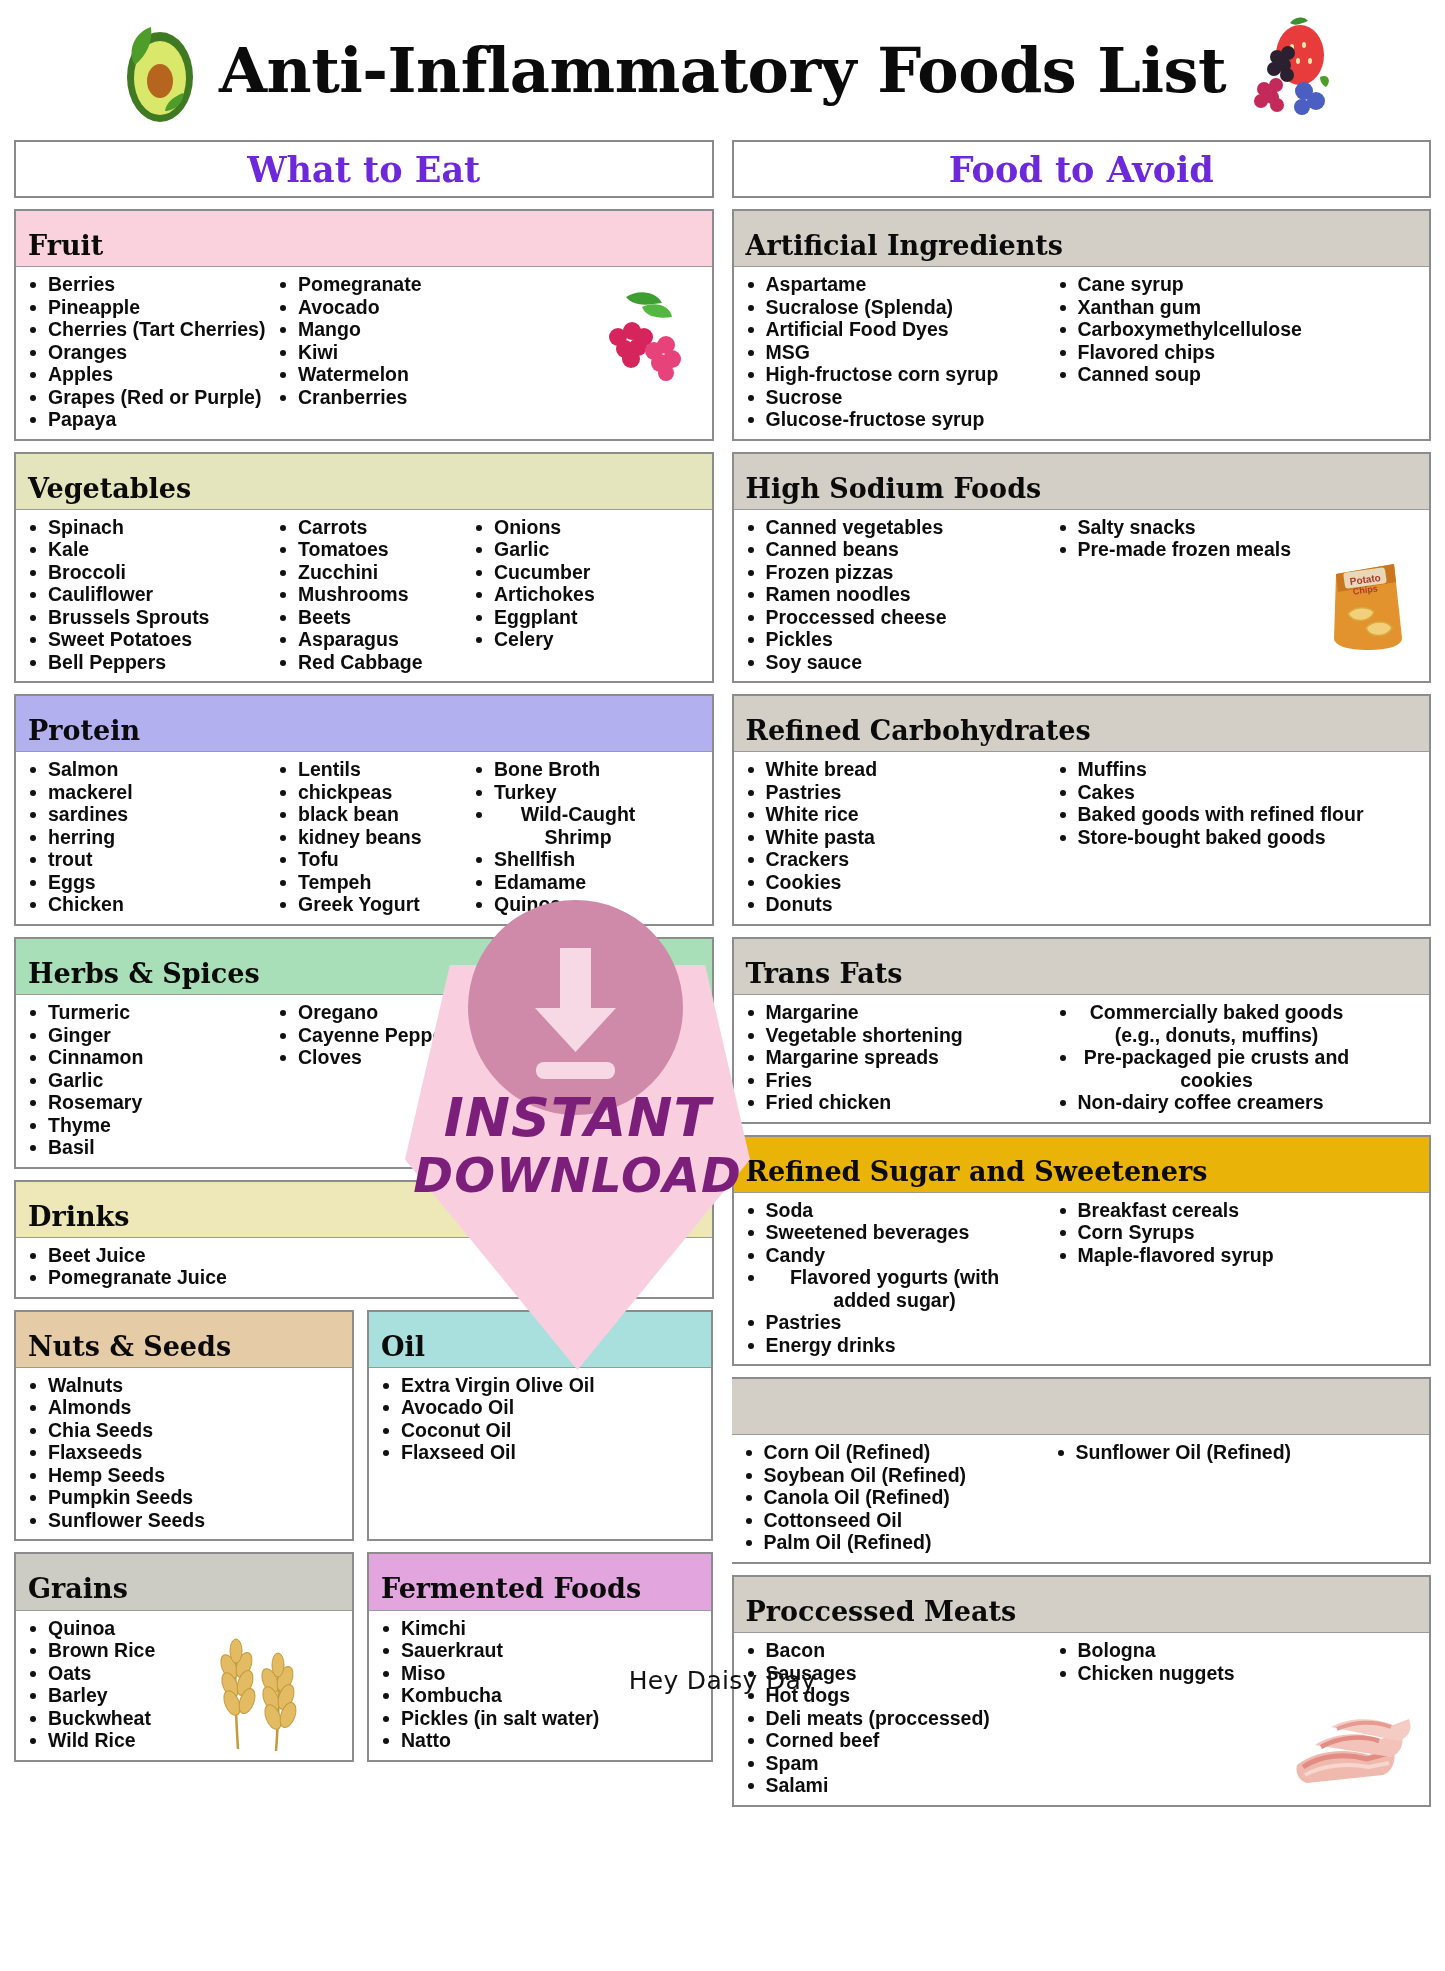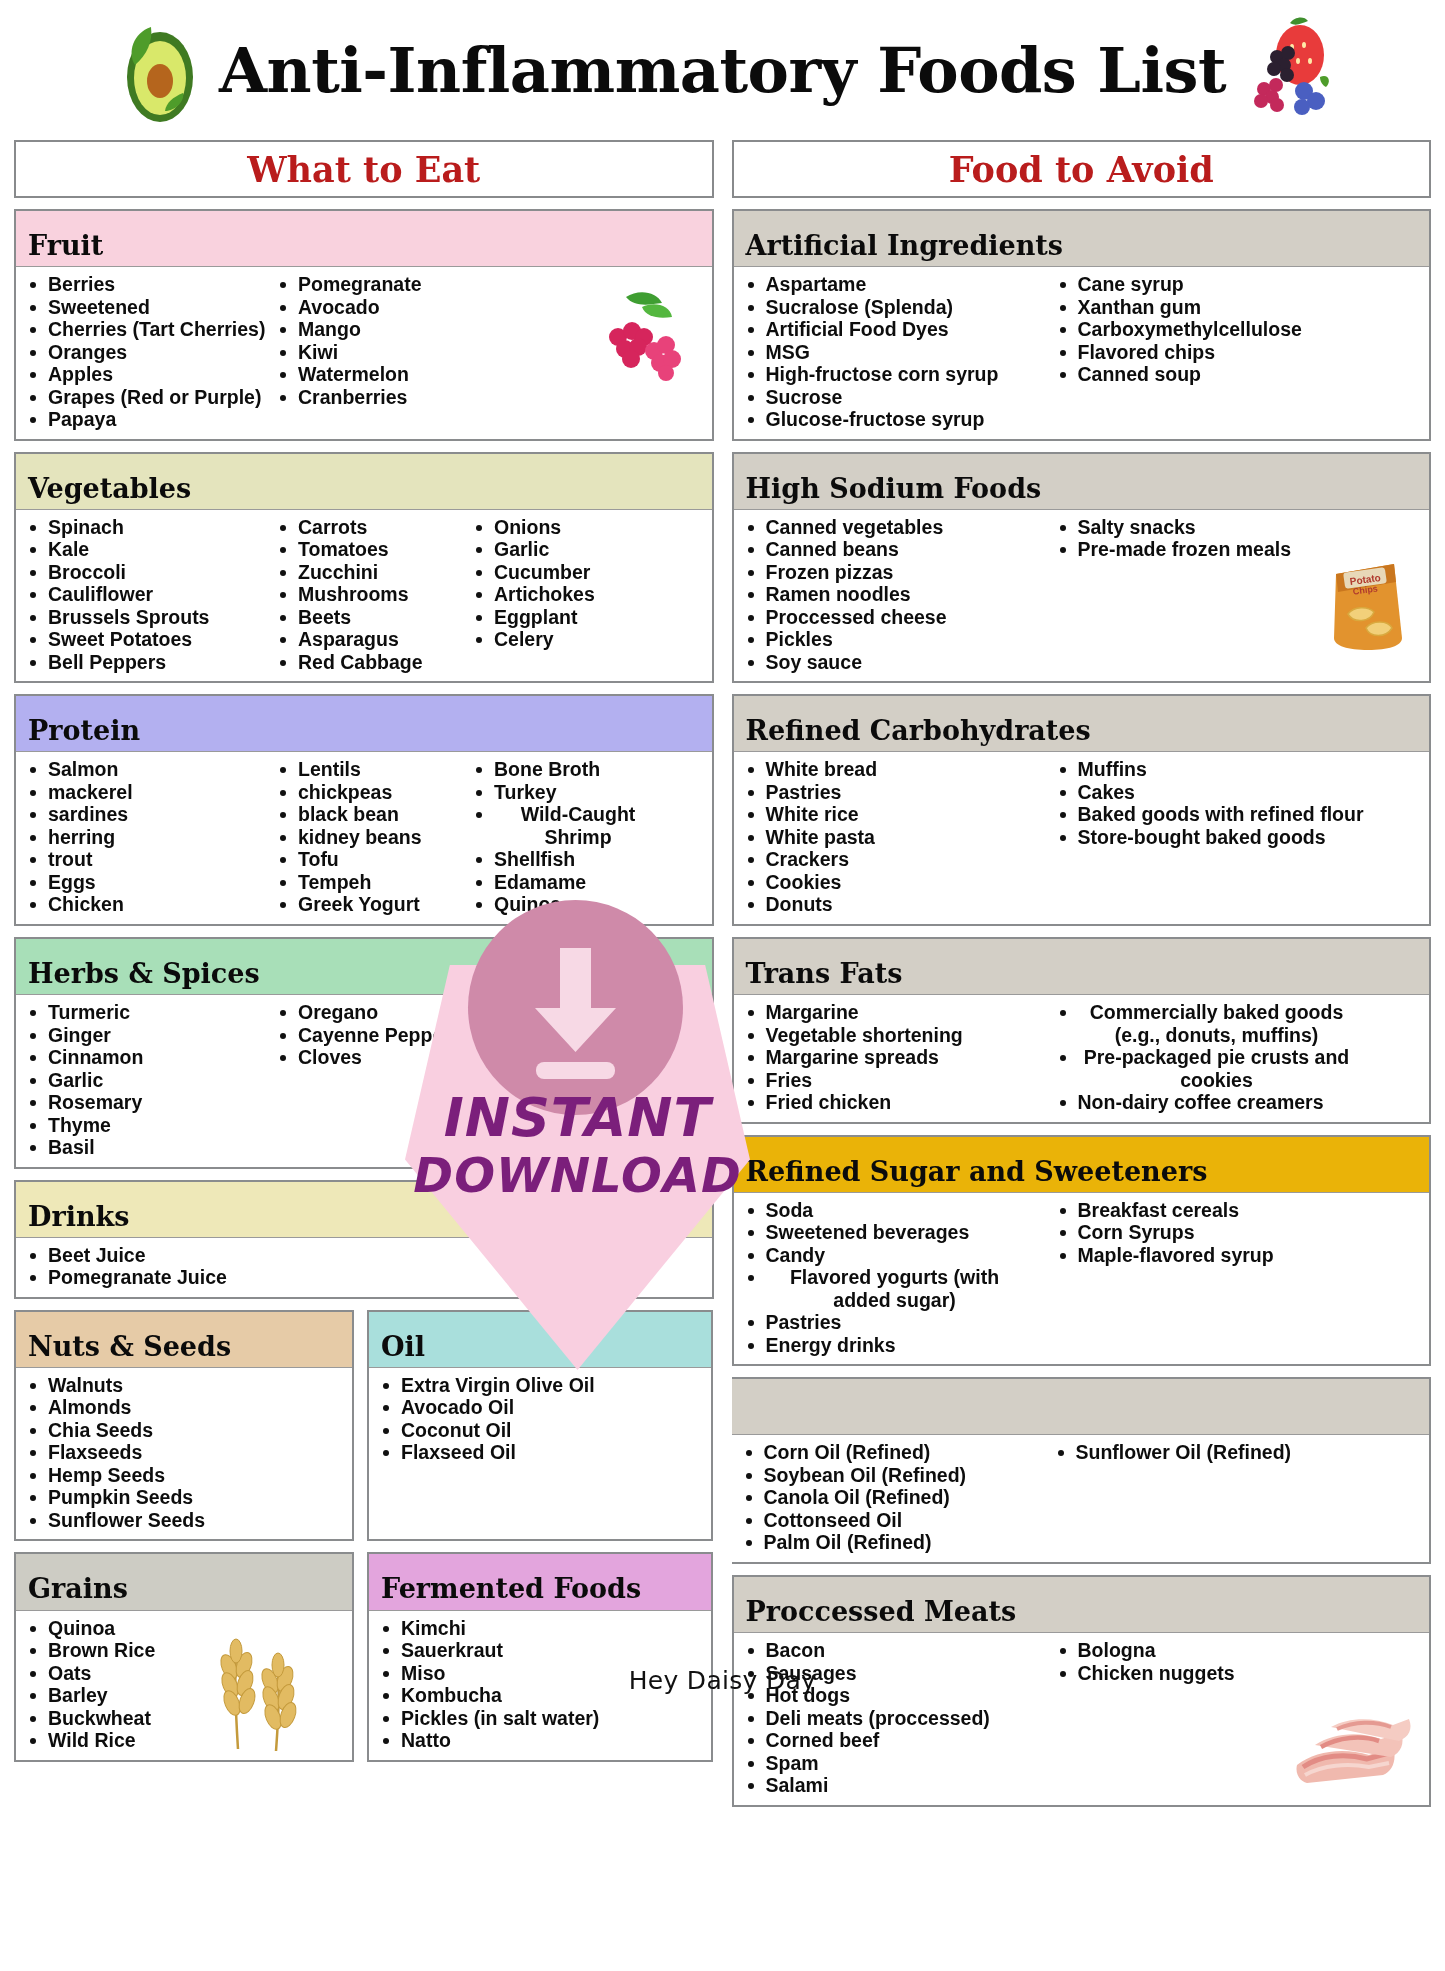--- a/index.html
+++ b/index.html
@@ -38,21 +38,21 @@
   .col-head {
     border: 2px solid #888a8c;
     background: #ffffff;
     height: 58px;
     display: flex; align-items: center; justify-content: center;
   }
   .col-head span {
     font-family: "DejaVu Serif", serif;
     font-weight: bold;
     font-size: 35px;
-    color: #b91c1c;
+    color: #6d28d9;
   }
 
   .card {
     border: 2px solid #8a8c8e;
     background: #ffffff;
     position: relative;
     overflow: hidden;
   }
   .card-title {
     font-family: "DejaVu Serif", serif;
@@ -202,21 +202,21 @@
 
       <div class="col-head">
         <span>What to Eat</span>
       </div>
 
       <div class="card">
         <div class="card-title" style="background:#f9d2de">Fruit</div>
         <div class="card-body">
           <ul class="items c-w1">
             <li>Berries</li>
-            <li>Sweetened</li>
+            <li>Pineapple</li>
             <li>Cherries (Tart Cherries)</li>
             <li>Oranges</li>
             <li>Apples</li>
             <li>Grapes (Red or Purple)</li>
             <li>Papaya</li>
           </ul>
           <ul class="items c-w2">
             <li>Pomegranate</li>
             <li>Avocado</li>
             <li>Mango</li>

